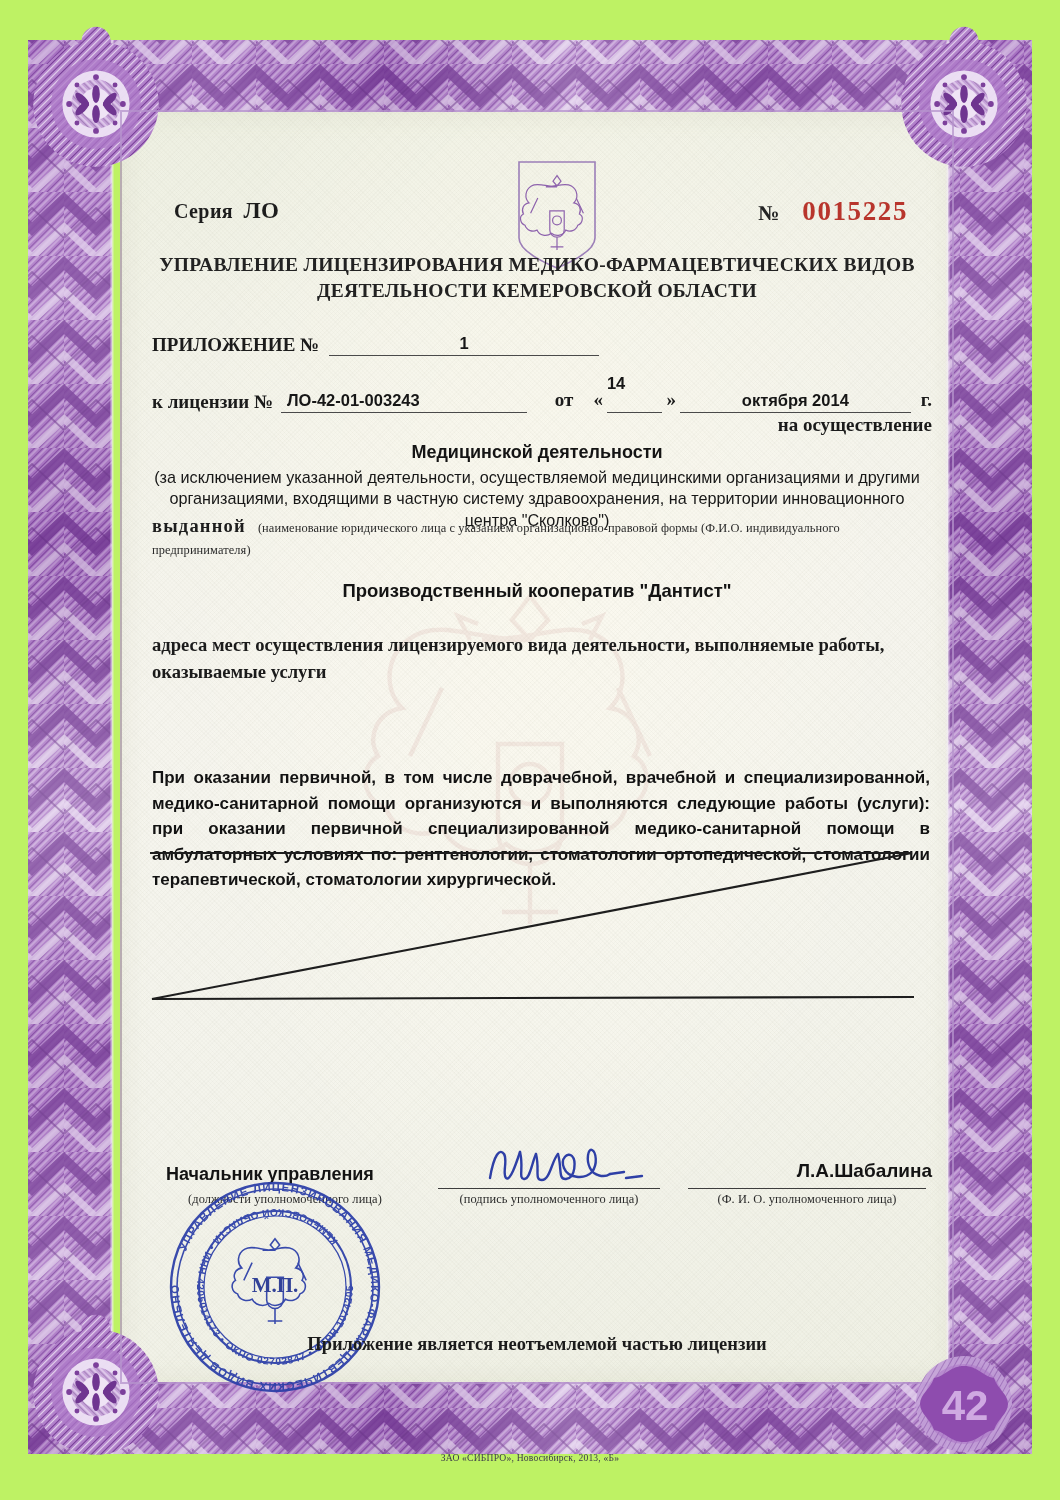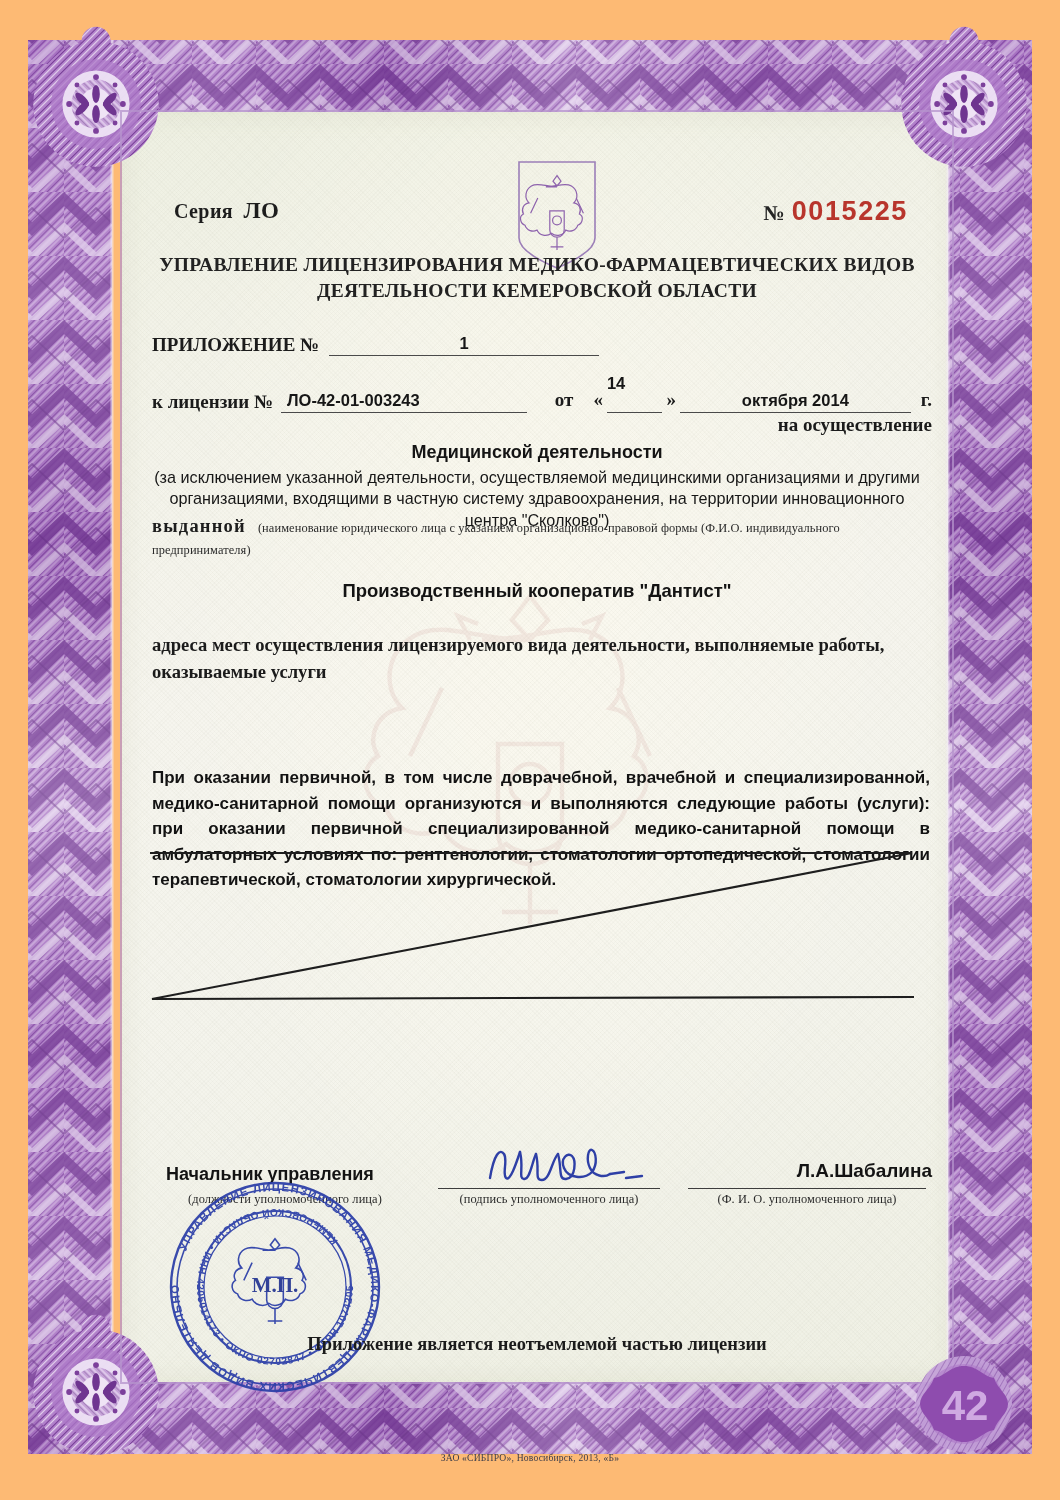--- a/index.html
+++ b/index.html
@@ -6,21 +6,21 @@
   html, body {
     margin: 0;
     padding: 0;
     background: #ffffff;
   }
   #page {
     position: relative;
     width: 1060px;
     height: 1500px;
     overflow: hidden;
-    background: #fdba74;
+    background: #bef264;
     font-family: "Liberation Serif", "DejaVu Serif", serif;
   }
 
   
   .border-layer {
     position: absolute;
     inset: 0;
     pointer-events: none;
   }
   .border-svg { display: block; width: 1060px; height: 1500px; }
@@ -80,21 +80,21 @@
   .series .val { font-size: 23px; margin-left: 5px; }
   .arms-box { position: absolute; left: 355px; top: 0px; width: 92px; height: 112px; }
   .arms-box svg { display: block; }
   .doc-number {
     position: absolute; right: 10px; top: 36px;
     font-size: 22px; font-weight: 700; white-space: nowrap;
   }
   .doc-number .nosign { color: #242424; font-size: 21px; }
   .doc-number .digits {
     color: #b8352c; font-size: 27px; letter-spacing: 1.6px;
-    margin-left: 7px; font-family: Liberation Sans, sans-serif;
+    margin-left: 23px; font-family: Liberation Serif, serif;
   }
 
   .org-title {
     position: absolute; left: 20px; top: 140px; width: 790px;
     text-align: center;
     font-size: 19.5px; font-weight: 700;
     letter-spacing: .3px; line-height: 1.35;
     font-family: "Liberation Serif", serif;
     color: #222;
   }

